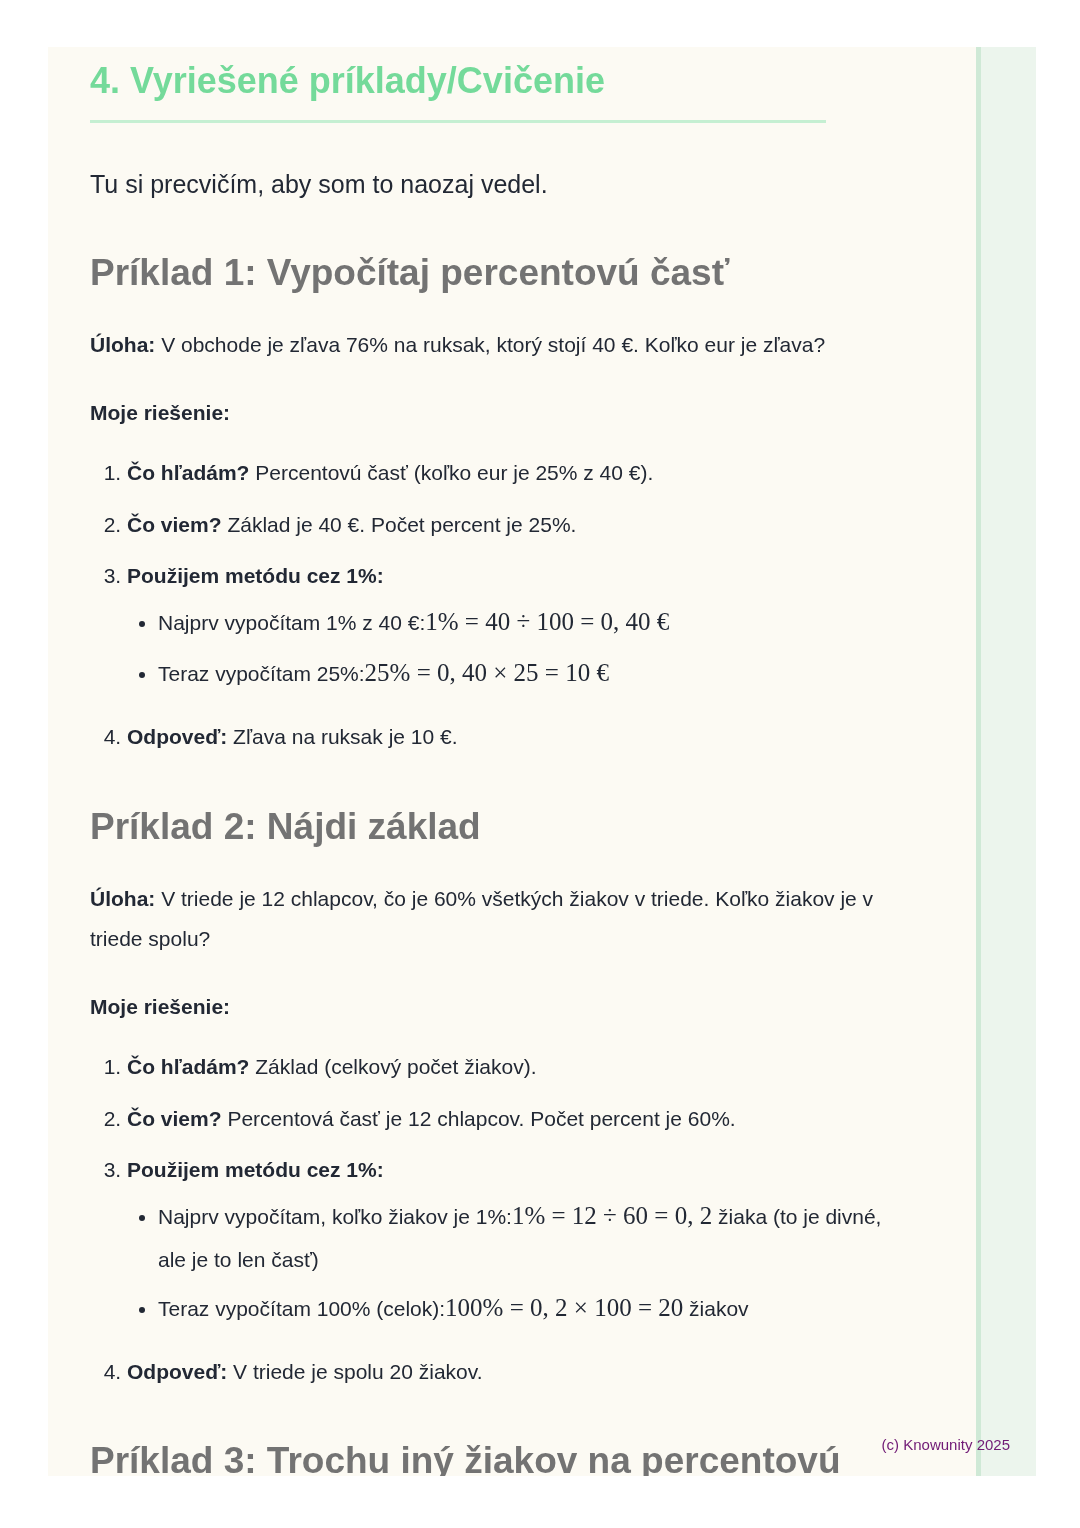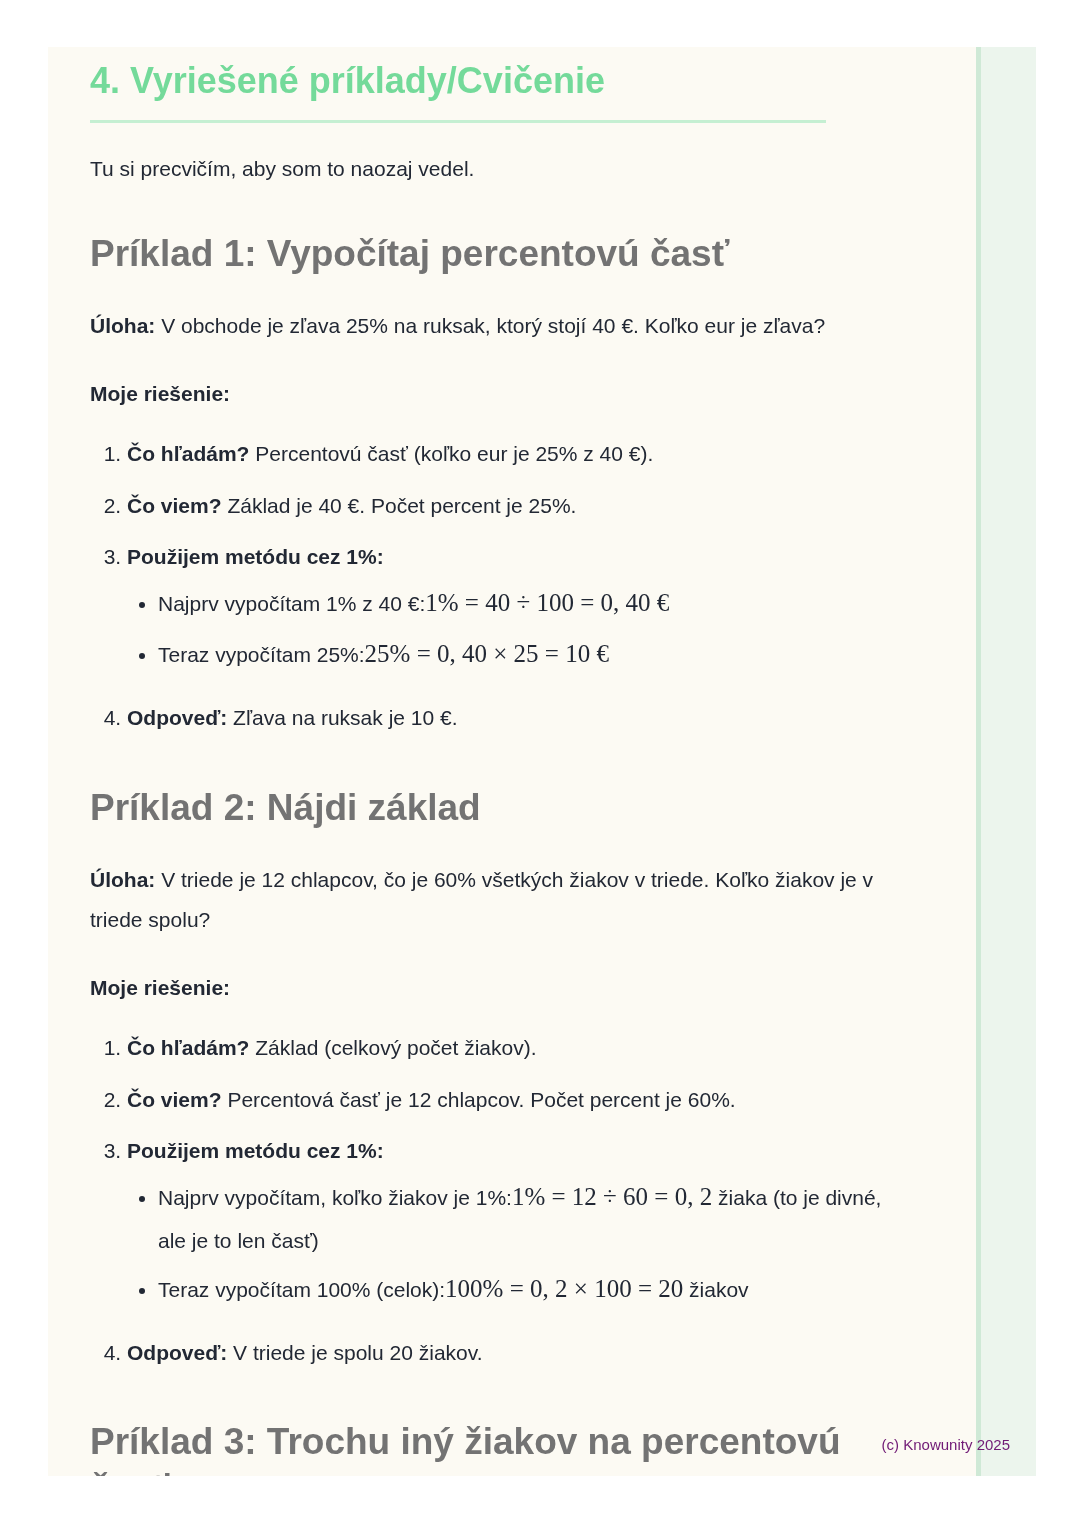--- a/index.html
+++ b/index.html
@@ -46,22 +46,22 @@
     font-weight: 700;
     color: #74DA9A;
     line-height: 1.2;
     width: 736px;
     padding-bottom: 18px;
     border-bottom: 3px solid #C5EFD2;
     box-sizing: border-box;
   }
 
   p.intro {
-    margin: 30px 0 0 0;
-    font-size: 21px;
+    margin: 43px 0 0 0;
+    font-size: 25px;
     line-height: 1.5;
   }
 
   h2.example-heading {
     margin: 46px 0 0 0;
     font-size: 37px;
     font-weight: 700;
     color: #737373;
     line-height: 1.25;
   }
@@ -115,21 +115,21 @@
 <div class="stripe"></div>
 
 <div class="sheet">
 
   <h1 class="page-title">4. Vyriešené príklady/Cvičenie</h1>
 
   <p class="intro">Tu si precvičím, aby som to naozaj vedel.</p>
 
   <section>
     <h2 class="example-heading">Príklad 1: Vypočítaj percentovú časť</h2>
-    <p class="task"><strong>Úloha:</strong> <span>V obchode je zľava 25% na ruksak, ktorý stojí 40 €. Koľko eur je zľava?</span></p>
+    <p class="task"><strong>Úloha:</strong> <span>V obchode je zľava 76% na ruksak, ktorý stojí 40 €. Koľko eur je zľava?</span></p>
     <p class="solution-label">Moje riešenie:</p>
     <ol class="steps">
       <li><strong>Čo hľadám?</strong> <span>Percentovú časť (koľko eur je 25% z 40 €).</span></li>
       <li><strong>Čo viem?</strong> <span>Základ je 40 €. Počet percent je 25%.</span></li>
       <li><strong>Použijem metódu cez 1%:</strong>
         <ul class="substeps">
           <li><span>Najprv vypočítam 1% z 40 €:</span><span class="math">1% = 40 ÷ 100 = 0, 40 €</span> <span></span></li>
           <li><span>Teraz vypočítam 25%:</span><span class="math">25% = 0, 40 × 25 = 10 €</span> <span></span></li>
         </ul>
       </li>

